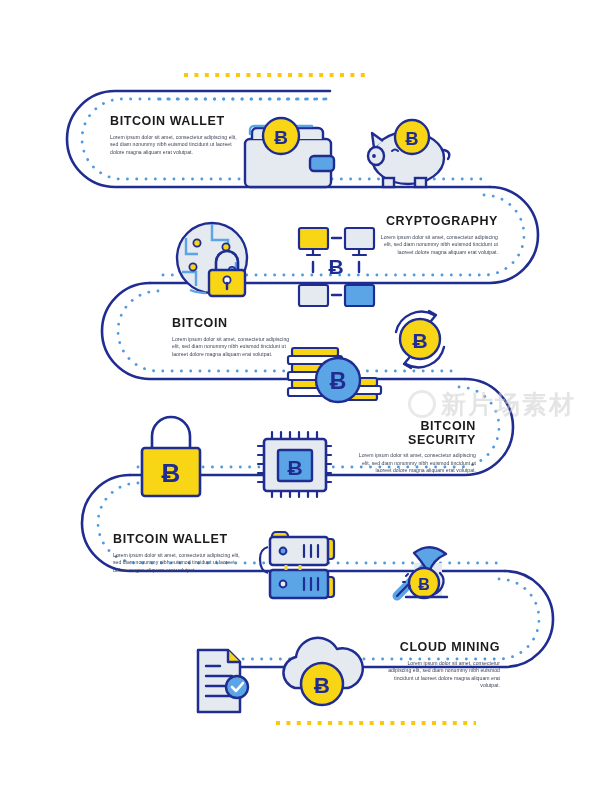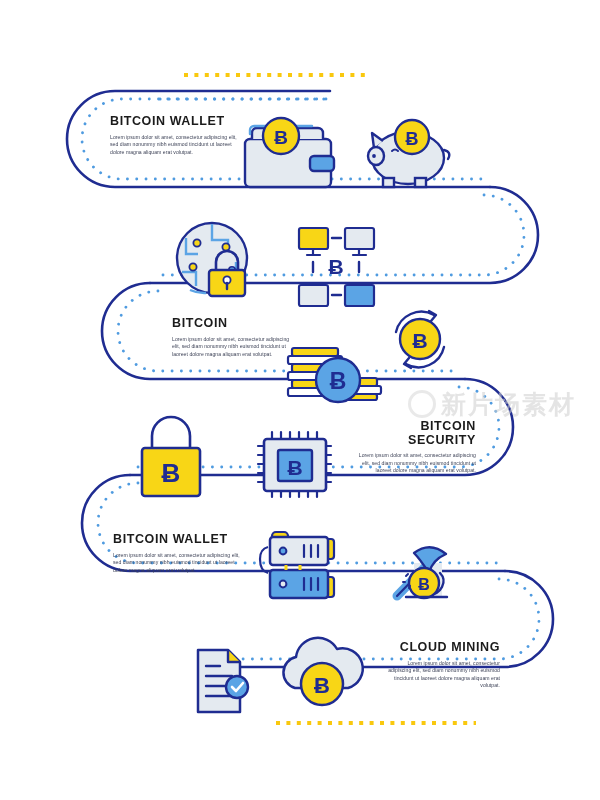--- a/index.html
+++ b/index.html
@@ -215,20 +215,24 @@
       <text x="322" y="693" font-family="'Liberation Sans',sans-serif" font-size="22" font-weight="bold" fill="#1F2C91" text-anchor="middle">Ƀ</text>
     </g>
 
   </svg>
 
   <div class="blk al" style="left:110px;top:115px;width:132px;">
     <div class="ttl">BITCOIN WALLET</div>
     <div class="bdy al" style="margin-top:5px;">Lorem ipsum dolor sit amet, consectetur adipiscing elit, sed diam nonummy nibh euismod tincidunt ut laoreet dolore magna aliquam erat volutpat.</div>
   </div>
 
+  <div class="blk ar" style="left:378px;top:215px;width:120px;">
+    <div class="ttl">CRYPTOGRAPHY</div>
+    <div class="bdy ar" style="margin-top:5px;">Lorem ipsum dolor sit amet, consectetur adipiscing elit, sed diam nonummy nibh euismod tincidunt ut laoreet dolore magna aliquam erat volutpat.</div>
+  </div>
 
   <div class="blk al" style="left:172px;top:317px;width:122px;">
     <div class="ttl">BITCOIN</div>
     <div class="bdy al" style="margin-top:5px;">Lorem ipsum dolor sit amet, consectetur adipiscing elit, sed diam nonummy nibh euismod tincidunt ut laoreet dolore magna aliquam erat volutpat.</div>
   </div>
 
   <div class="blk ar" style="left:355px;top:420px;width:121px;">
     <div class="ttl">BITCOIN
 SECURITY</div>
     <div class="bdy ar" style="margin-top:5px;">Lorem ipsum dolor sit amet, consectetur adipiscing elit, sed diam nonummy nibh euismod tincidunt ut laoreet dolore magna aliquam erat volutpat.</div>

